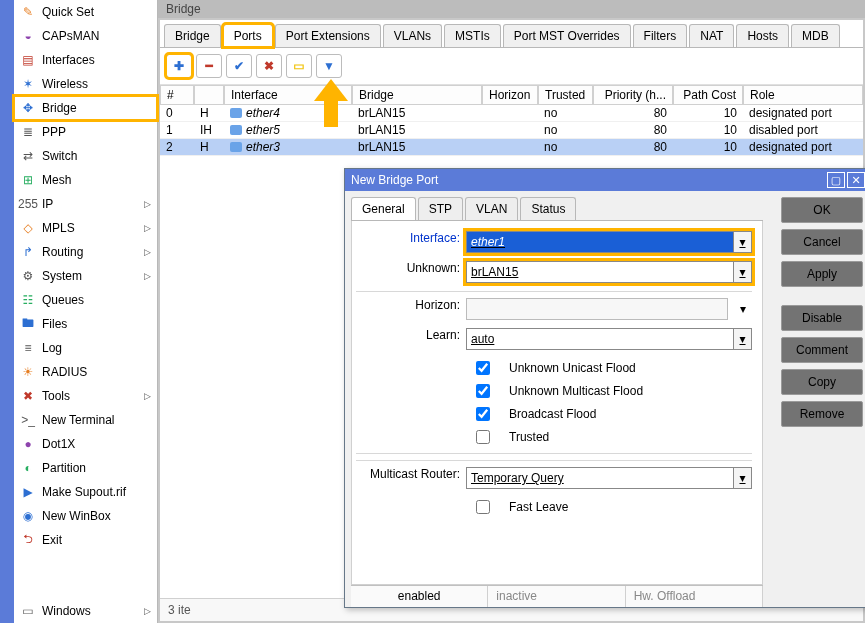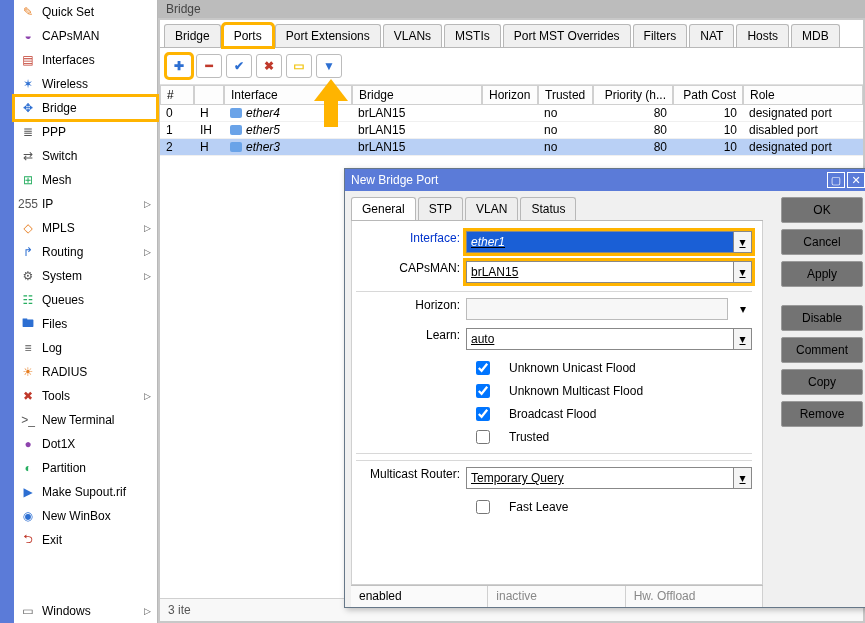--- a/index.html
+++ b/index.html
@@ -282,21 +282,21 @@
     display:flex;align-items:center;margin:3px 0 3px 116px;gap:16px;
   }
   .cb-row input{width:14px;height:14px;}
   .hr {border-top:1px solid #d8d8d8;margin:6px 0;}
   .dlg-status{
     display:flex;border-top:1px solid #c0c0c0;background:#fafafa;height:22px;
   }
   .dlg-status > div{
     flex:1;padding:3px 8px;border-right:1px solid #d0d0d0;color:#888;
   }
-  .dlg-status > div:first-child{color:#000;}
+  .dlg-status > div:first-child{color:#000;text-align:center;}
   
   .i-red{color:#c0392b;} .i-blue{color:#2d6fd2;} .i-green{color:#27ae60;}
   .i-orange{color:#e67e22;} .i-purple{color:#8e44ad;} .i-gray{color:#555;}
   .i-yellow{color:#f1c40f;}
 </style>
 </head>
 <body>
 
 <div class="app">
   <div class="left-strip"></div>
@@ -516,21 +516,21 @@
           <div class="dlg-content">
 
             <div class="frow">
               <label class="blue">Interface:</label>
               <div class="combo highlight selected">
                 <input value="ether1" style="">
                 <div class="dd">▾</div>
               </div>
             </div>
             <div class="frow">
-              <label>CAPsMAN:</label>
+              <label>Unknown:</label>
               <div class="combo highlight">
                 <input value="brLAN15" style="">
                 <div class="dd">▾</div>
               </div>
             </div>
             <div class="hr"></div>
             <div class="frow">
               <label>Horizon:</label>
               <div class="combo" style="border:1px solid #bbb;background:#f7f7f7;">
                 <input disabled="" style="background: rgb(247, 247, 247);" value="">

